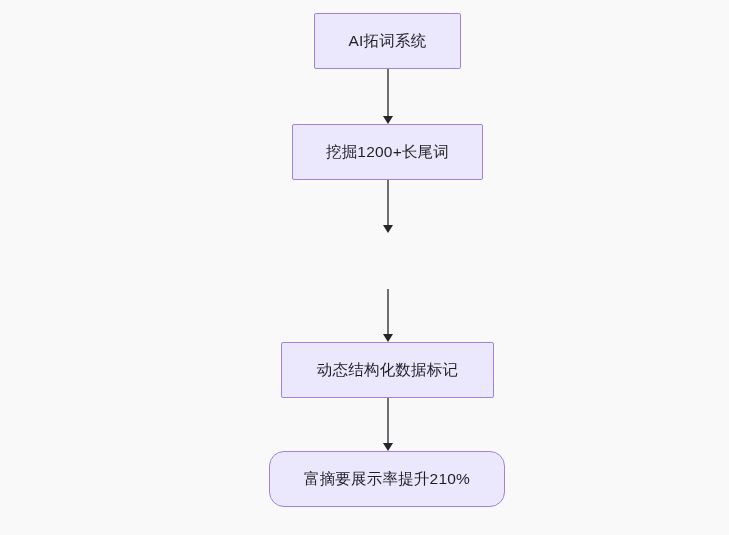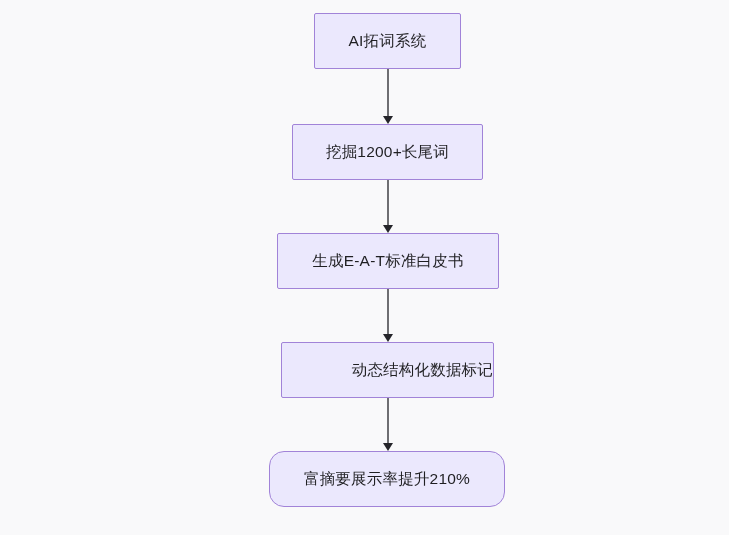--- a/index.html
+++ b/index.html
@@ -75,30 +75,27 @@
 
   <div class="node" style="left:276px; top:124px; width:191px; height:56px;justify-content:center;">
     <span class="node-label">挖掘1200+长尾词</span>
   </div>
 
   <div class="edge" style="left:372px; top:180px;">
     <div class="edge-line" style="height:45px;"></div>
     <div class="edge-head" style="top:45px;"></div>
   </div>
 
-  <div class="node" style="left:261px; top:233px; width:222px; height:56px;">
-    <span class="node-label">生成E-A-T标准白皮书</span>
-  </div>
 
   <div class="edge" style="left:372px; top:289px;">
     <div class="edge-line" style="height:45px;"></div>
     <div class="edge-head" style="top:45px;"></div>
   </div>
 
-  <div class="node" style="left:265px; top:342px; width:213px; height:56px;justify-content:flex-end;">
+  <div class="node" style="left:265px; top:342px; width:213px; height:56px;">
     <span class="node-label">动态结构化数据标记</span>
   </div>
 
   <div class="edge" style="left:372px; top:398px;">
     <div class="edge-line" style="height:45px;"></div>
     <div class="edge-head" style="top:45px;"></div>
   </div>
 
   <div class="node" style="left:253px; top:451px; width:236px; height:56px;border-radius:15px;">
     <span class="node-label">富摘要展示率提升210%</span>

